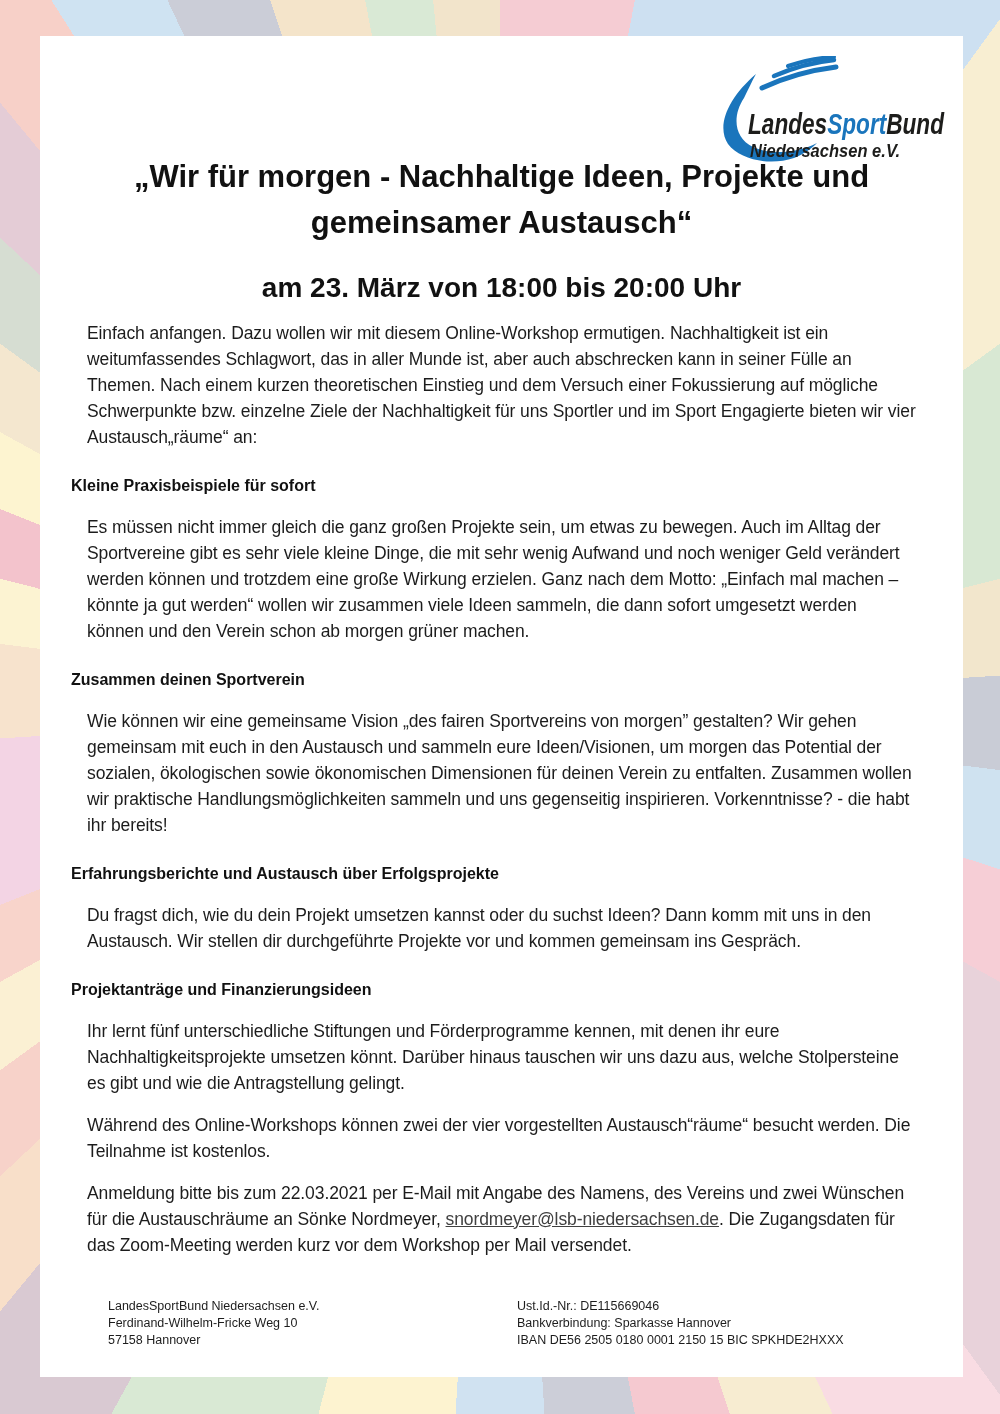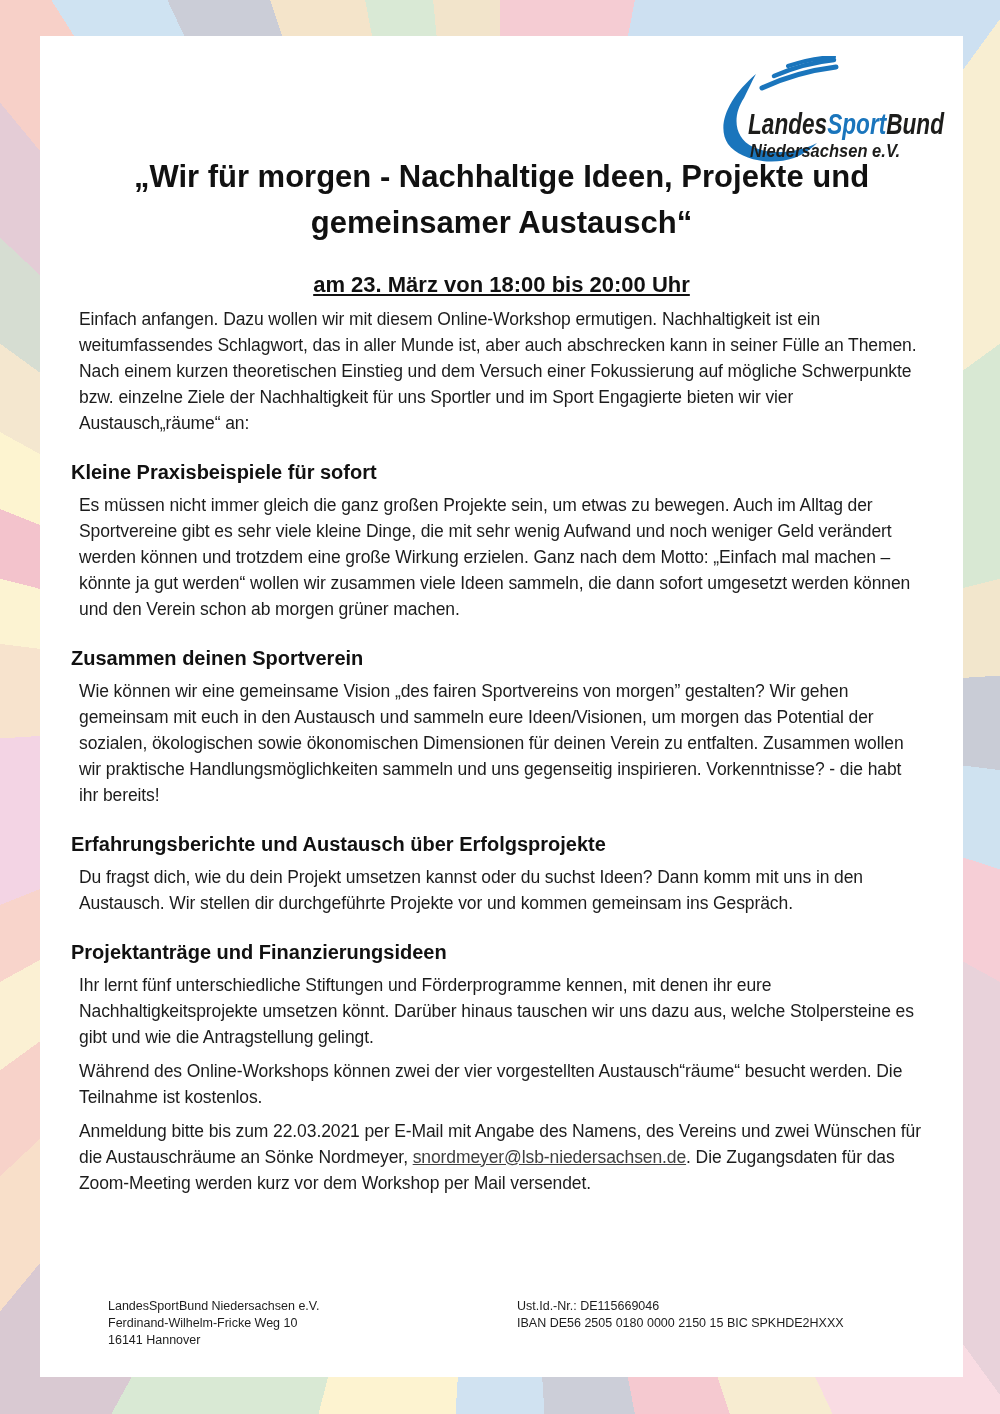--- a/index.html
+++ b/index.html
@@ -32,36 +32,35 @@
     font-size:31px;
     font-weight:bold;
     line-height:1.48;
     color:#111;
   }
   .title span{display:block;}
   .title .quote{display:block;max-width:840px;margin:12px auto;}
   .datetime{
     margin-top:26px;
     text-align:center;
-    font-size:22px;
+    font-size:28px;
     font-weight:bold;
     color:#111;
-    text-decoration:underline;
   }
   p.body-text{
-    margin:8px;
+    margin:16px;
     font-size:17.5px;
     line-height:26px;
     letter-spacing:-0.1px;
   }
   .intro{margin-top:34px;}
   .section{margin-top:24px;}
   .section h2{
     margin:0 0 3px 0;
-    font-size:20px;
+    font-size:16px;
     line-height:24px;
     font-weight:bold;
     color:#111;
   }
   .closing-1{margin-top:42px;}
   .closing-2{margin-top:26px;}
   a.email{
     color:#404040;
     text-decoration:underline;
     cursor:pointer;
@@ -133,22 +132,23 @@
 
       <p class="body-text closing-1">Während des Online-Workshops können zwei der vier vorgestellten Austausch“räume“ besucht werden. Die Teilnahme ist kostenlos.</p>
 
       <p class="body-text closing-2"><span>Anmeldung bitte bis zum 22.03.2021 per E-Mail mit Angabe des Namens, des Vereins und zwei Wünschen für die Austauschräume an Sönke Nordmeyer, </span><a class="email">snordmeyer@lsb-niedersachsen.de</a><span>. Die Zugangsdaten für das Zoom-Meeting werden kurz vor dem Workshop per Mail versendet.</span></p>
     </div>
 
     <div class="footer">
       <div class="footer-left">
         <div>LandesSportBund Niedersachsen e.V.</div>
         <div>Ferdinand-Wilhelm-Fricke Weg 10</div>
-        <div>16141 Hannover</div>
+        <div>57158 Hannover</div>
       </div>
       <div class="footer-right">
         <div>Ust.Id.-Nr.: DE115669046</div>
-        <div>IBAN DE56 2505 0180 0000 2150 15 BIC SPKHDE2HXXX</div>
+        <div>Bankverbindung: Sparkasse Hannover</div>
+        <div>IBAN DE56 2505 0180 0001 2150 15 BIC SPKHDE2HXXX</div>
       </div>
     </div>
 
   </div>
 </div>
 
 </body></html>

